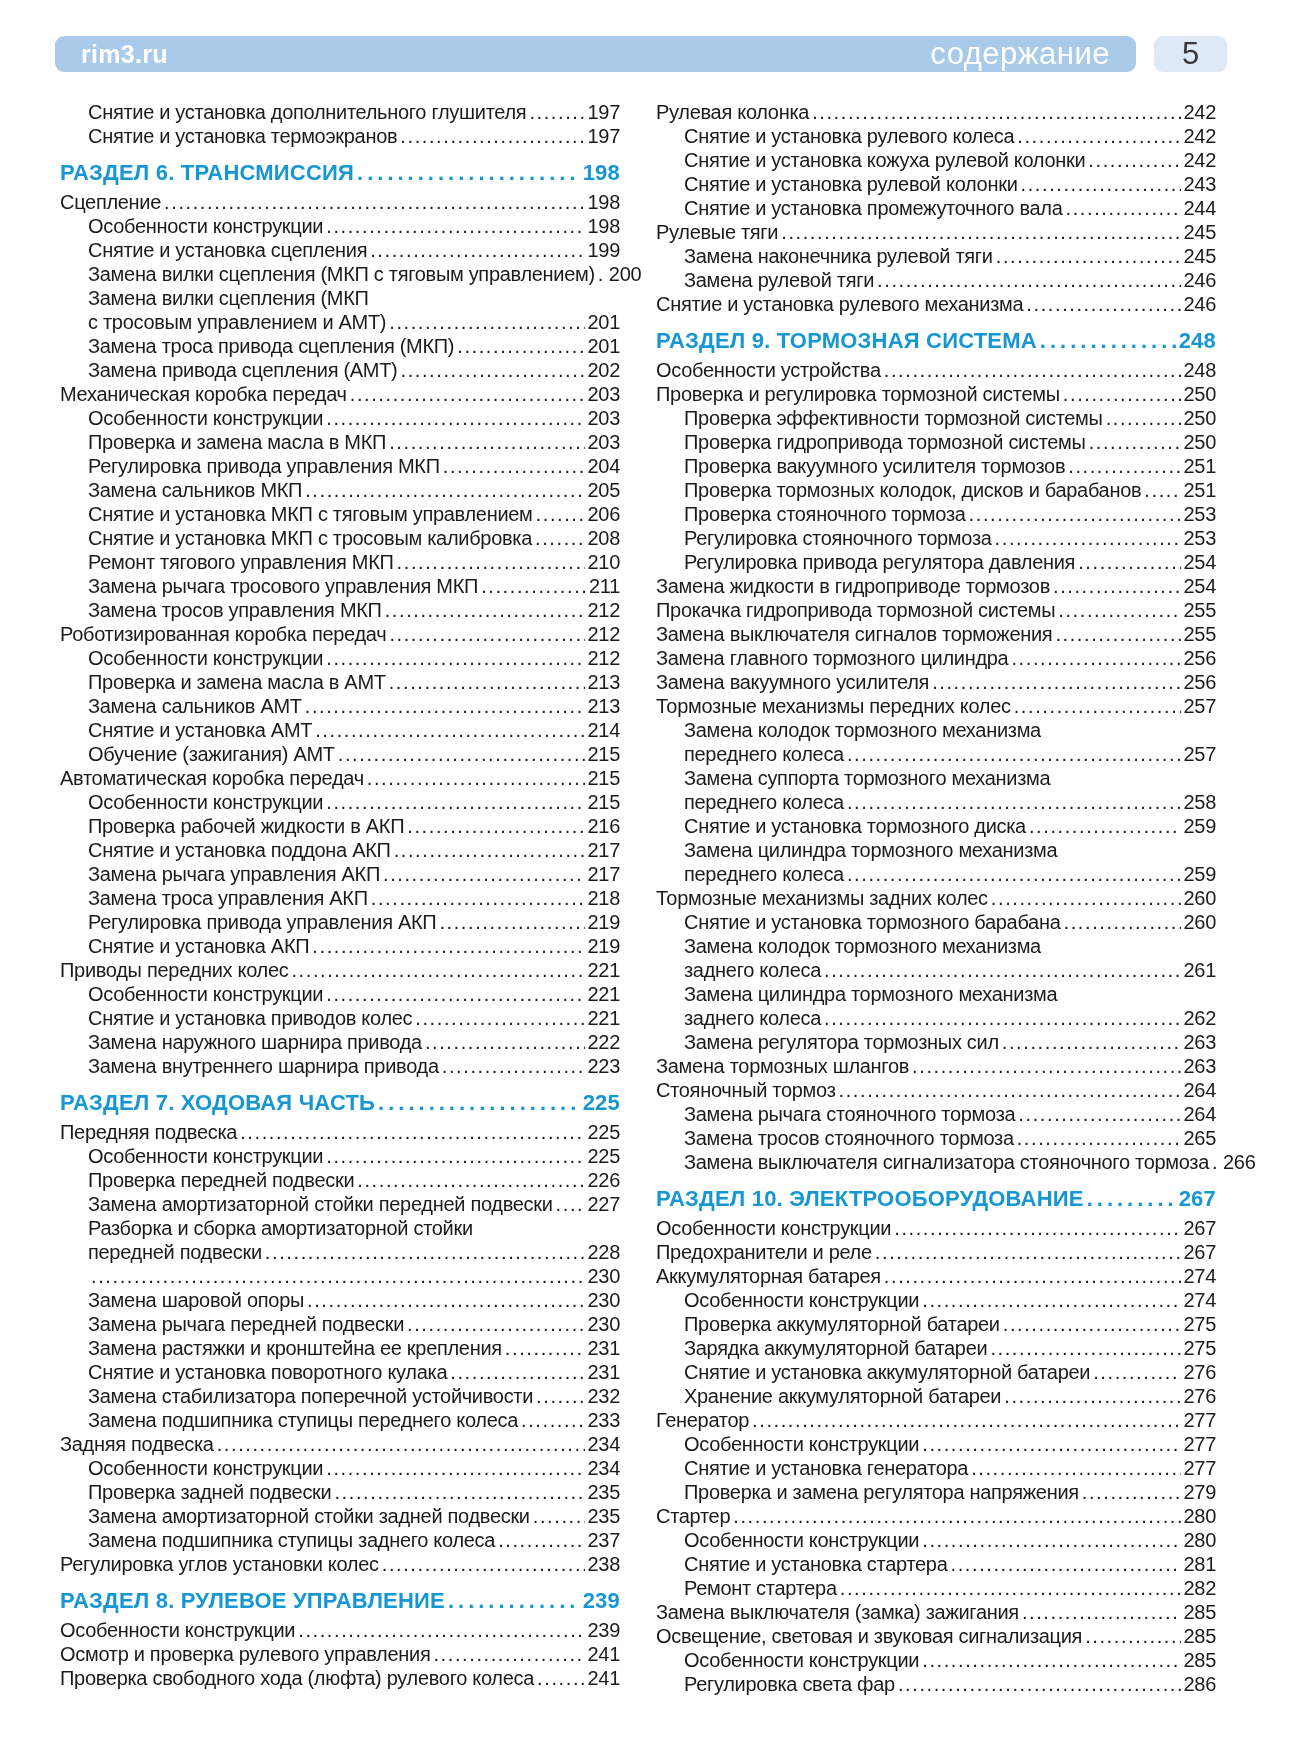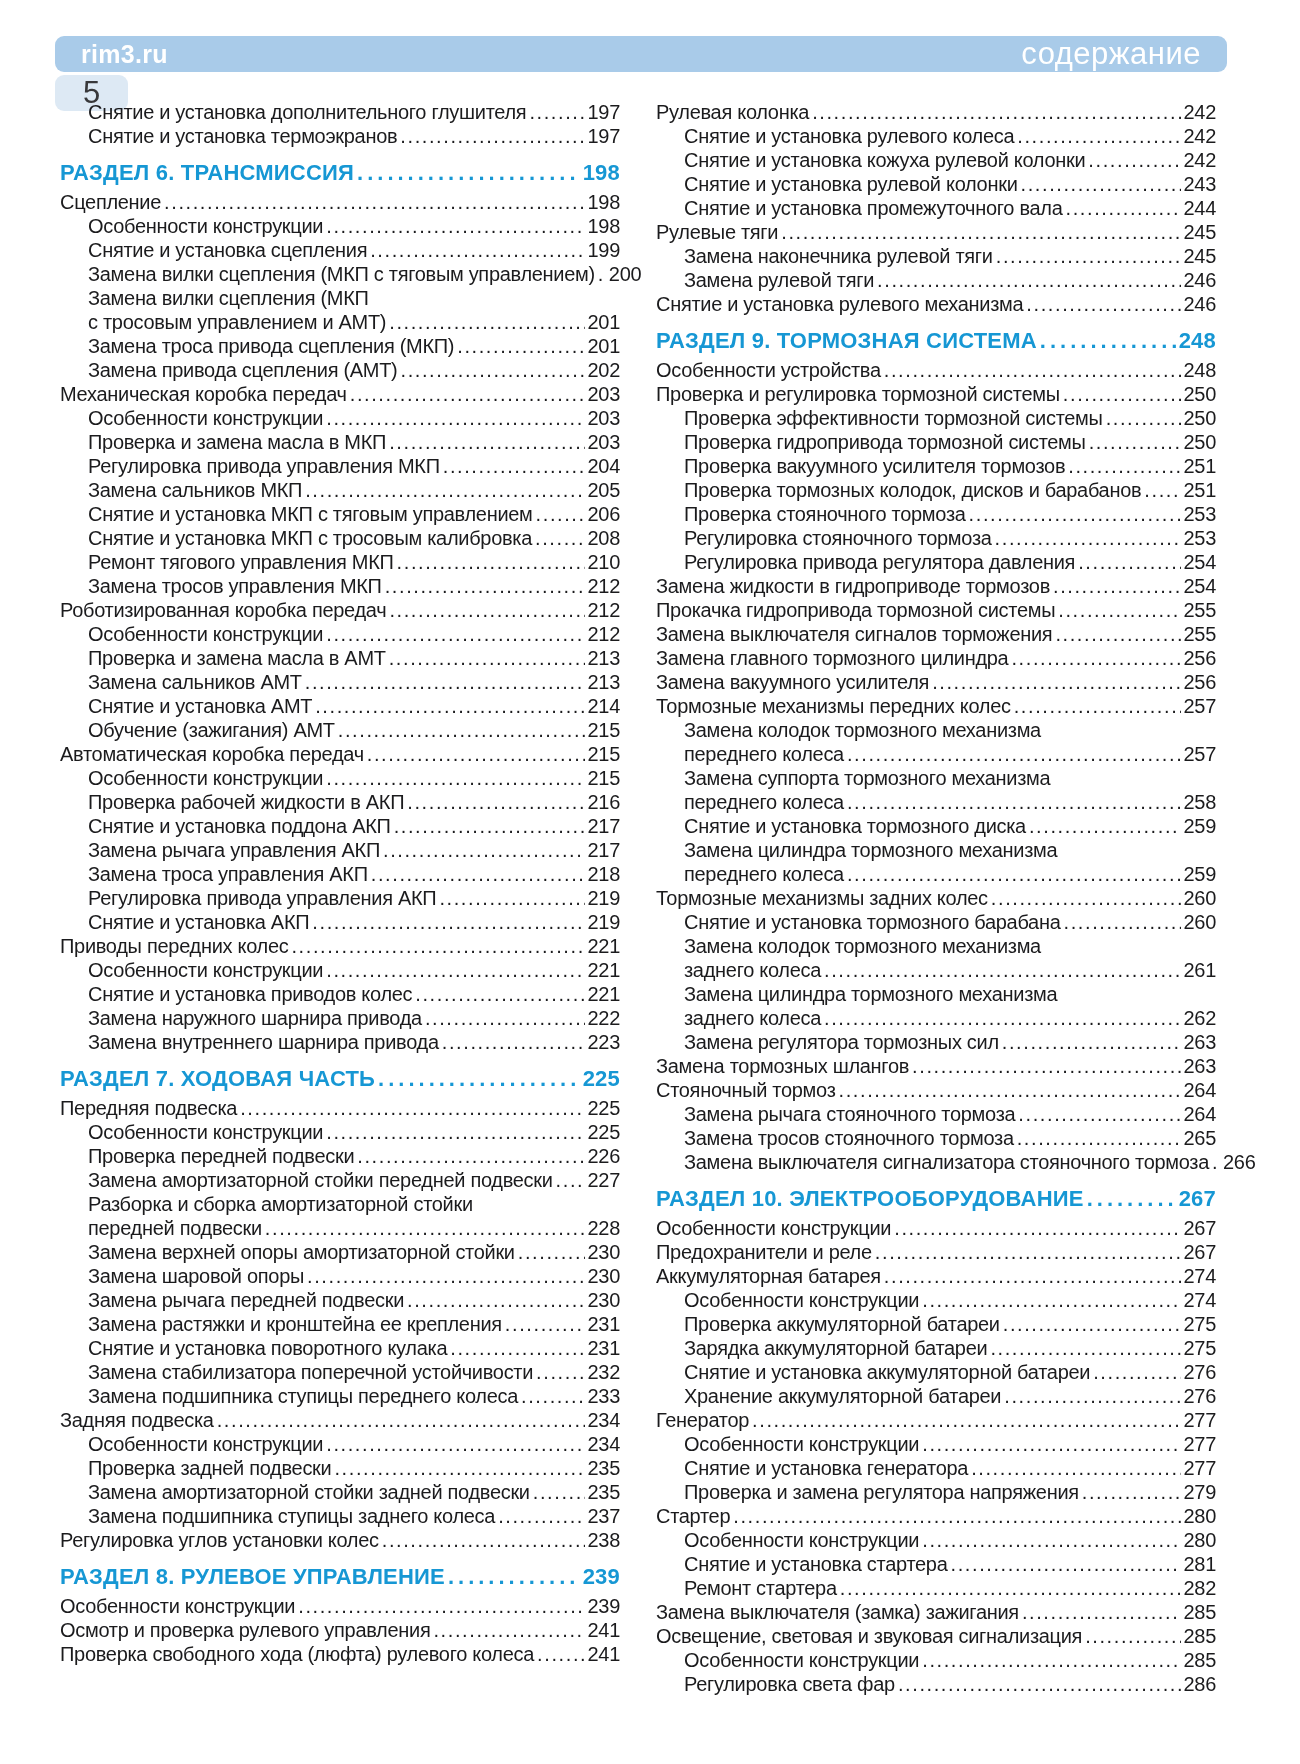--- a/index.html
+++ b/index.html
@@ -5,22 +5,22 @@
 <style>
   html,body{margin:0;padding:0;}
   body{
     width:1300px;height:1764px;position:relative;
     background:#ffffff;
     font-family:"Liberation Sans", sans-serif;
     color:#1b1b1d;
     overflow:hidden;
   }
   .page-header{
-    position:absolute;top:36px;left:55px;width:1172px;height:52px;
-    display:flex;gap:3px;flex-direction:column;
+    position:absolute;top:36px;left:55px;width:1172px;height:36px;
+    display:flex;gap:18px;
   }
   .header-bar{
     flex:1;
     background:var(--bar,#a9cbe9);
     border-radius:9px;
     display:flex;align-items:center;justify-content:space-between;
     padding:0 26px;
     color:#ffffff;
   }
   .site-name{font-size:25px;font-weight:bold;letter-spacing:0.3px;}
@@ -200,20 +200,27 @@
       </div>
       <div class="entry indent">
         <div class="line">
           <span class="label">Ремонт тягового управления МКП</span>
           <span class="dots"></span>
           <span class="page-num">210</span>
         </div>
       </div>
       <div class="entry indent">
         <div class="line">
+          <span class="label">Замена рычага тросового управления МКП</span>
+          <span class="dots"></span>
+          <span class="page-num">211</span>
+        </div>
+      </div>
+      <div class="entry indent">
+        <div class="line">
           <span class="label">Замена тросов управления МКП</span>
           <span class="dots"></span>
           <span class="page-num">212</span>
         </div>
       </div>
       <div class="entry">
         <div class="line">
           <span class="label">Роботизированная коробка передач</span>
           <span class="dots"></span>
           <span class="page-num">212</span>
@@ -385,21 +392,20 @@
           <span class="label">Разборка и сборка амортизаторной стойки</span>
         </div>
         <div class="line">
           <span class="label">передней подвески</span>
           <span class="dots"></span>
           <span class="page-num">228</span>
         </div>
       </div>
       <div class="entry indent">
         <div class="line">
-          <span class="label">Замена верхней опоры амортизаторной стойки</span>
           <span class="dots"></span>
           <span class="page-num">230</span>
         </div>
       </div>
       <div class="entry indent">
         <div class="line">
           <span class="label">Замена шаровой опоры</span>
           <span class="dots"></span>
           <span class="page-num">230</span>
         </div>

